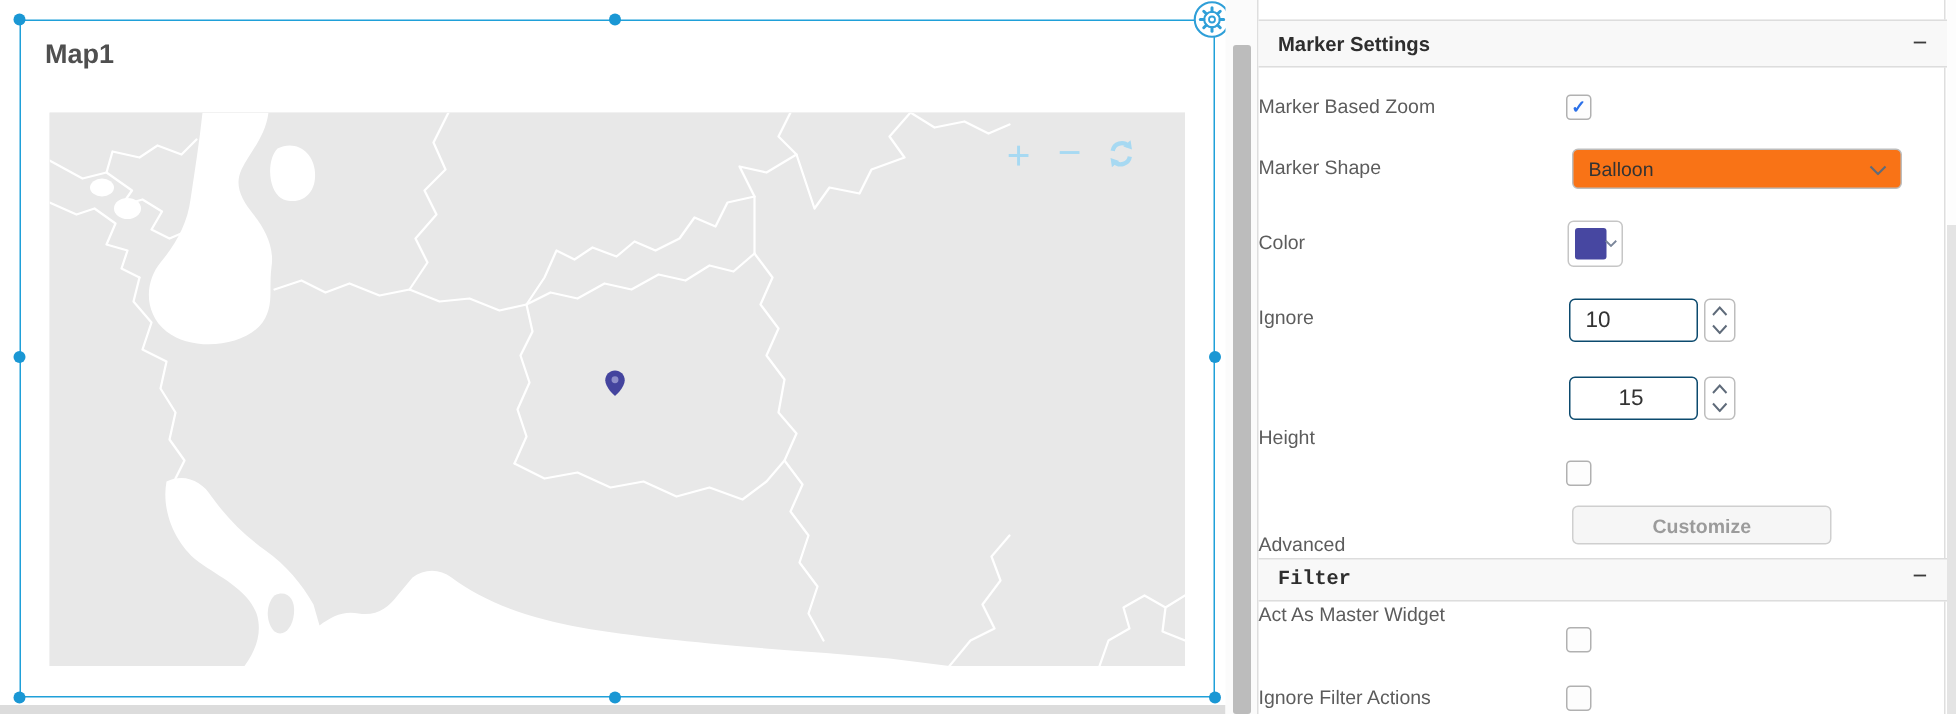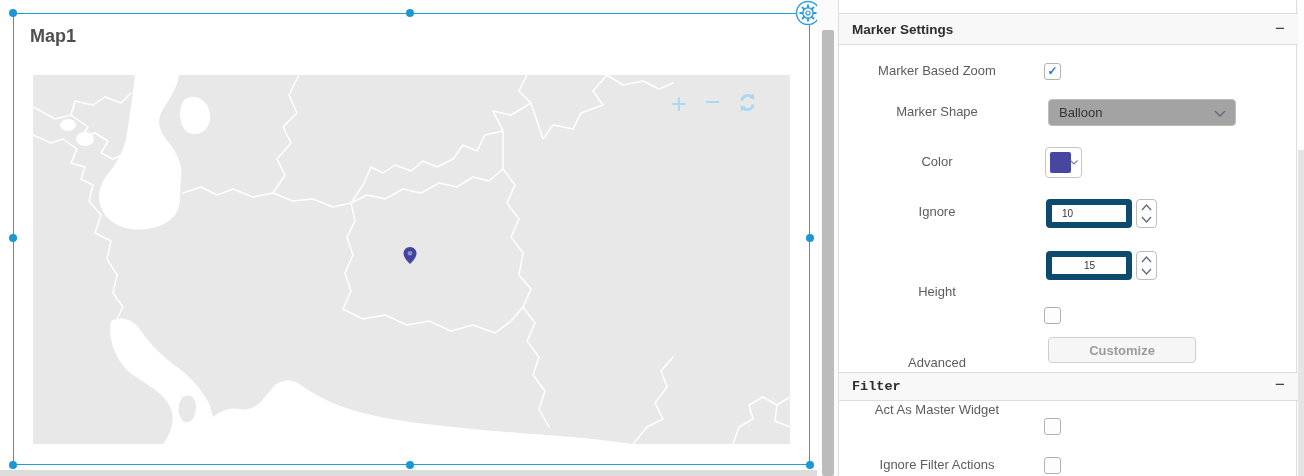--- a/index.html
+++ b/index.html
@@ -34,45 +34,45 @@
   .panel { position:absolute; left:838px; top:0; width:459px; height:476px; background:#fff;
            border-left:1px solid #dedede; border-right:1px solid #dedede; font-size:13px; color:#5c5c5c; }
   .panel-scroll { position:absolute; left:1298px; top:0; width:6px; height:476px; background:#fdfdfd; }
   .panel-scroll .thumb { position:absolute; left:0; top:150px; width:6px; height:326px; background:#e4e4e4; }
 
   .section-header { position:absolute; left:0; width:459px; height:32px; background:#f8f8f8;
                     border-top:1px solid #ddd; border-bottom:1px solid #ddd; cursor:pointer; }
   .section-header .title { position:absolute; left:13px; top:8px; font-size:13.5px; font-weight:bold; color:#2e2e2e; }
   .section-header .collapse { position:absolute; right:13px; top:5px; font-size:17px; color:#3c3c3c; cursor:pointer; }
 
-  .row-label { position:absolute; left:0; width:196px; text-align:center; font-size:13px; color:#5c5c5c; line-height:16px; }
+  .row-label { position:absolute; left:0; width:196px; text-align:left; font-size:13px; color:#5c5c5c; line-height:16px; }
 
   .checkbox { position:absolute; width:17px; height:17px; border:1px solid #b1b1b1; border-radius:3px;
               background:#fdfdfd; cursor:pointer; text-align:center; font-size:12px; font-weight:bold;
               color:#2b70e8; line-height:15px; }
 
-  .dropdown { position:absolute; left:209px; width:188px; height:27px; border:1px solid #bdbdbd; border-radius:4px;
-              background:#a3a3a3; cursor:pointer; }
+  .dropdown { position:absolute; left:209px; width:220px; height:27px; border:1px solid #bdbdbd; border-radius:4px;
+              background:#f97316; cursor:pointer; }
   .dropdown .value { position:absolute; left:10px; top:5px; font-size:13px; color:#333; }
   .dropdown .chev { position:absolute; right:9px; top:10px; }
 
   .color-btn { position:absolute; left:206px; width:37px; height:31px; border:1px solid #c6c6c6; border-radius:4px;
                background:#fff; cursor:pointer; }
   .color-btn .swatch { position:absolute; left:4px; top:4px; width:21px; height:21px; border-radius:2px; }
   .color-btn .chev { position:absolute; right:3px; top:12px; }
 
-  .num-input { position:absolute; left:207px; width:86px; height:29px; border:6px solid #0c4a6e; border-radius:4px;
-               background:#fff; font-size:10px; color:#333; padding-left:10px;
+  .num-input { position:absolute; left:207px; width:86px; height:29px; border:1px solid #0c4a6e; border-radius:4px;
+               background:#fff; font-size:15px; color:#333; padding-left:10px;
                font-family:"Liberation Sans", sans-serif; outline:none; }
   .spinner { position:absolute; left:297px; width:21px; height:29px; border:1px solid #bdbdbd; border-radius:4px;
              background:#fff; cursor:pointer; }
   .spinner svg { position:absolute; left:4px; }
   .spin-up { top:4px; } .spin-down { bottom:4px; }
 
-  .customize-btn { position:absolute; left:209px; top:337px; width:148px; height:26px; background:#f6f6f6;
+  .customize-btn { position:absolute; left:209px; top:337px; width:173px; height:26px; background:#f6f6f6;
                    border:1px solid #cfcfcf; border-radius:4px; color:#9b9b9b; font-size:13px; font-weight:bold;
                    font-family:"Liberation Sans", sans-serif; }
 </style>
 </head>
 <body>
 
 <div class="stage">
 
   <div class="canvas">
 

